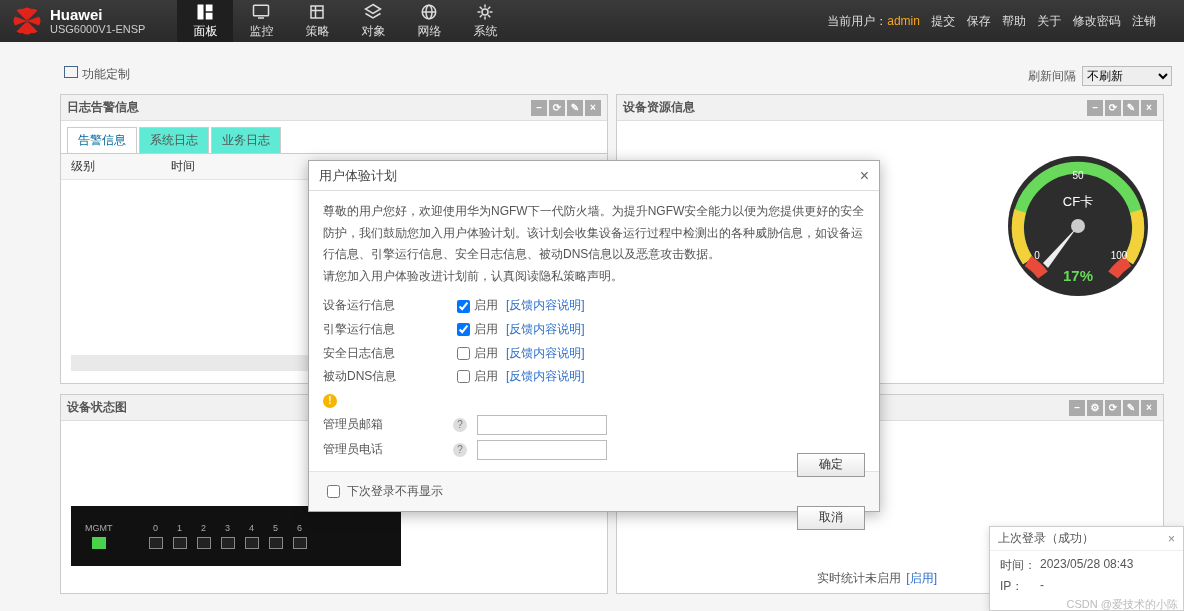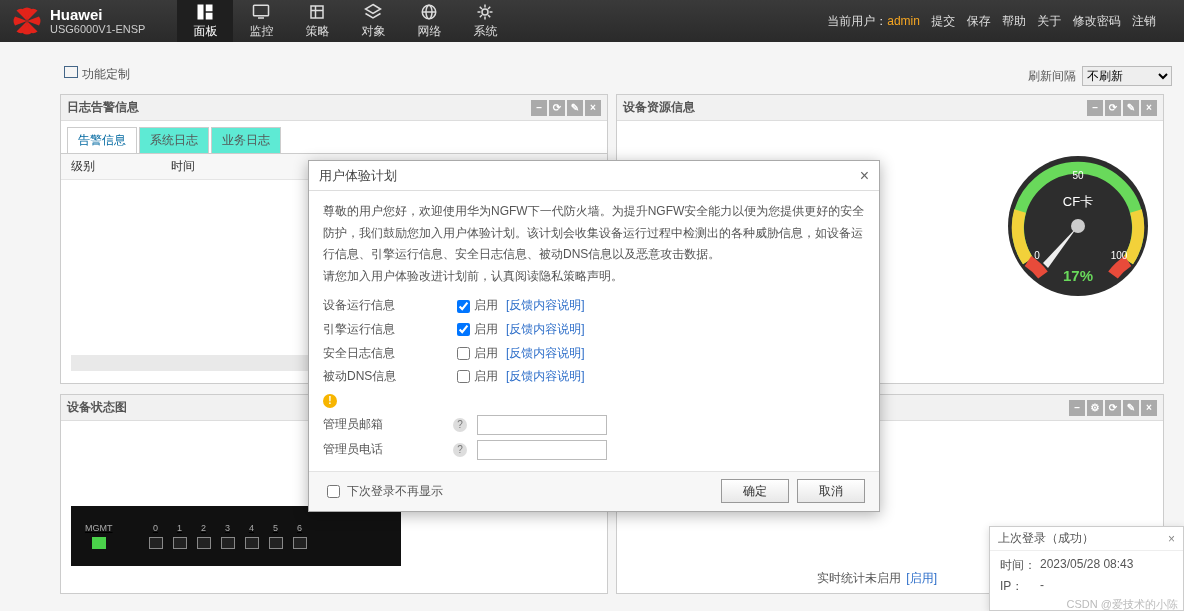--- a/index.html
+++ b/index.html
@@ -30,21 +30,21 @@
   .panel.right-bot { width:548px; height:200px; margin-top:10px;}
   .panel-head { height:26px; background:#f1f1f1; border-bottom:1px solid #ddd; display:flex; align-items:center; padding:0 6px; color:#555; font-weight:bold; font-size:12px;}
   .panel-head .ptools { margin-left:auto; display:flex; gap:2px;}
   .ptools .pbtn { width:16px; height:16px; background:#aaa; color:#fff; font-size:10px; line-height:16px; text-align:center; cursor:pointer;}
   .tabs { display:flex; border-bottom:1px solid #ccc; padding:6px 6px 0 6px; gap:2px;}
   .tab { border:1px solid #ccc; border-bottom:none; padding:4px 10px; background:#5eead4; font-size:12px; color:#555; cursor:pointer;}
   .tab.active { background:#fff; color:#0369a1;}
   .table-head { display:flex; background:#f7f7f7; border-bottom:1px solid #e5e5e5; padding:4px 10px; color:#333; font-size:12px;}
   .table-head .col1 { width:100px;}
   .log-strip { margin:auto 10px 12px 10px; height:16px; background:#e9e9e9; width:calc(100% - 20px);}
-  .device-box { margin:10px; background:#111; height:60px; width:330px; display:flex; align-items:center; padding:16px 14px; gap:10px; margin-top:85px;text-decoration:underline;}
+  .device-box { margin:10px; background:#111; height:60px; width:330px; display:flex; align-items:center; padding:16px 14px; gap:10px; margin-top:85px;}
   .port-col { display:flex; flex-direction:column; align-items:center; gap:4px; color:#aaa; font-size:9px;}
   .port-sq { width:14px; height:12px; border:1px solid #888; background:#222;}
   .port-sq.on { background:#4ad24a; border-color:#4ad24a;}
   svg.gauge { position:absolute; }
   .right-body { position:relative; flex:1; overflow:hidden;}
   .rt-link { position:absolute; left:200px; bottom:6px; font-size:12px; color:#555;}
   .rt-link a { color:#2d6ec9; text-decoration:none; margin-left:2px;}
   .modal { position:absolute; left:308px; top:160px; width:572px; background:#fff; border:1px solid #aaa; box-shadow:0 3px 14px rgba(0,0,0,.3);}
   .modal-head { height:30px; border-bottom:1px solid #ddd; display:flex; align-items:center; padding:0 10px; font-size:13px; color:#444;}
   .modal-head .close { margin-left:auto; font-size:16px; color:#666; cursor:pointer;}
@@ -55,21 +55,21 @@
   .opt-row .ck { margin-right:4px;}
   .opt-row .en { margin-right:8px;}
   .warn-row { margin:6px 0; display:flex; align-items:flex-start; gap:4px;}
   .warn-row .wicon { width:14px; height:14px; border-radius:50%; background:#f7b500; color:#fff; font-size:10px; text-align:center; line-height:14px; font-weight:bold;}
   .form-row { display:flex; align-items:center; margin-top:4px;}
   .form-row .flbl { width:130px; color:#555;}
   .form-row .finfo { width:14px; height:14px; border-radius:50%; background:#ddd; color:#777; font-size:10px; text-align:center; line-height:14px; margin-right:10px;}
   .form-row input[type=text] { width:130px; height:20px; border:1px solid #bbb; padding:0 4px;}
   .modal-foot { height:40px; border-top:1px solid #e3e3e3; background:#f7f7f7; display:flex; align-items:center; padding:0 14px;}
   .modal-foot label { display:flex; align-items:center; gap:4px; color:#555;}
-  .modal-foot .btns { margin-left:auto; display:flex; gap:8px;}
+  .modal-foot .btns { margin-left:auto; display:flex; gap:29px;flex-direction:column;}
   .modal-foot button { width:68px; height:24px; border:1px solid #999; background:linear-gradient(#fff,#e8e8e8); cursor:pointer; font-size:12px; color:#333;}
   
   .login-pop { position:absolute; right:0; bottom:0; width:195px; height:85px; background:#fff; border:1px solid #ccc; box-shadow:0 2px 8px rgba(0,0,0,.15);}
   .login-pop .lp-head { height:24px; border-bottom:1px solid #eee; display:flex; align-items:center; padding:0 8px; font-size:12px; color:#555;gap:6px;}
   .login-pop .lp-head .x { margin-left:auto; color:#888; cursor:pointer;}
   .login-pop .lp-body { padding:6px 10px; font-size:12px; color:#555;}
   .login-pop .lp-row { display:flex; margin-bottom:4px;}
   .login-pop .lp-row .l { width:40px;}
   .watermark { position:absolute; right:6px; bottom:-1px; font-size:11px; color:#bbb;}
 </style>

